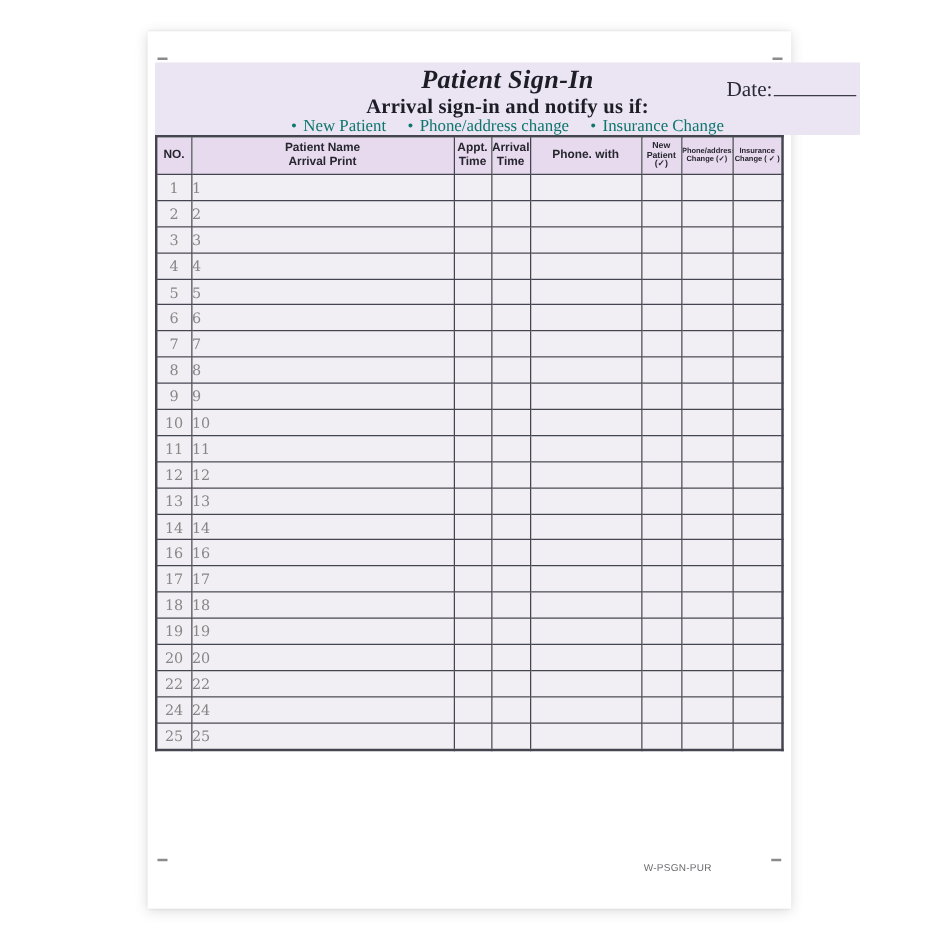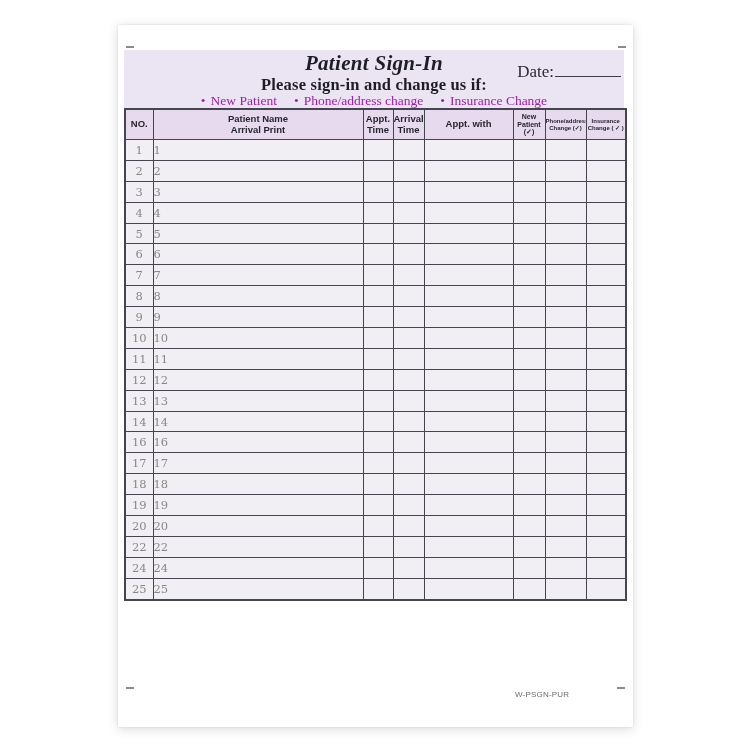--- a/index.html
+++ b/index.html
@@ -17,21 +17,21 @@
     box-shadow: 0 2px 10px rgba(70,70,80,0.20), 0 0 2px rgba(0,0,0,0.10);
   }
   .crop-mark { position: absolute; width: 8px; height: 2px; background: #8b8b8b; }
   .crop-tl { left: 8px;   top: 21px; }
   .crop-tr { left: 500px; top: 21px; }
   .crop-bl { left: 8px;   top: 662px; }
   .crop-br { left: 499px; top: 662px; }
 
   .band {
     position: absolute; left: 6px; top: 25px;
-    width: 500px; height: 58px;
+    width: 564px; height: 58px;
     background: var(--band-background, #ebe4f2);
   }
   .title {
     text-align: center;
     font-family: "Liberation Serif", serif;
     font-size: 21px; font-weight: bold; font-style: italic;
     color: #1d1d26; line-height: 24px;
     padding-top: 1px; letter-spacing: 0.3px;
   }
   .date-group {
@@ -44,21 +44,21 @@
     border-bottom: 1.4px solid #3c3c48;
     margin-left: 1px; vertical-align: baseline;
   }
   .subtitle {
     text-align: center;
     font-size: 16.5px; font-weight: bold;
     color: #1d1d26; line-height: 19px; letter-spacing: 0.2px;
   }
   .bullets {
     display: flex; justify-content: center; gap: 17px;
-    font-size: 13.5px; color: #a21caf; line-height: 14px;
+    font-size: 13.5px; color: #0f766e; line-height: 14px;
   }
   .bullet-item .dot { margin-right: 5px; }
 
   table.signin {
     position: absolute; left: 6px; top: 83px;
     width: 501px;
     border-collapse: collapse; table-layout: fixed;
     border: 2px solid var(--table-border, #454550);
   }
   table.signin th, table.signin td {
@@ -99,21 +99,21 @@
 <div class="sheet">
 
   <div class="crop-mark crop-tl"></div>
   <div class="crop-mark crop-tr"></div>
   <div class="crop-mark crop-bl"></div>
   <div class="crop-mark crop-br"></div>
 
   <div class="band">
     <div class="title">Patient Sign-In</div>
     <div class="date-group"><span>Date:</span><span class="date-line"></span></div>
-    <div class="subtitle">Please sign-in and change us if:</div>
+    <div class="subtitle">Arrival sign-in and notify us if:</div>
     <div class="bullets">
       <span class="bullet-item"><span class="dot">•</span><span>New Patient</span></span>
       <span class="bullet-item"><span class="dot">•</span><span>Phone/address change</span></span>
       <span class="bullet-item"><span class="dot">•</span><span>Insurance Change</span></span>
     </div>
   </div>
 
   <table class="signin">
     <colgroup>
       <col style="width:28px">
@@ -136,21 +136,21 @@
           </th>
         <th>
             <span class="hline">Appt.</span>
             <span class="hline">Time</span>
           </th>
         <th>
             <span class="hline">Arrival</span>
             <span class="hline">Time</span>
           </th>
         <th>
-            <span class="hline">Appt. with</span>
+            <span class="hline">Phone. with</span>
           </th>
         <th class="th-small">
             <span class="hline">New</span>
             <span class="hline">Patient</span>
             <span class="hline">(✓)</span>
           </th>
         <th class="th-tiny">
             <span class="hline">Phone/address</span>
             <span class="hline">Change (✓)</span>
           </th>

